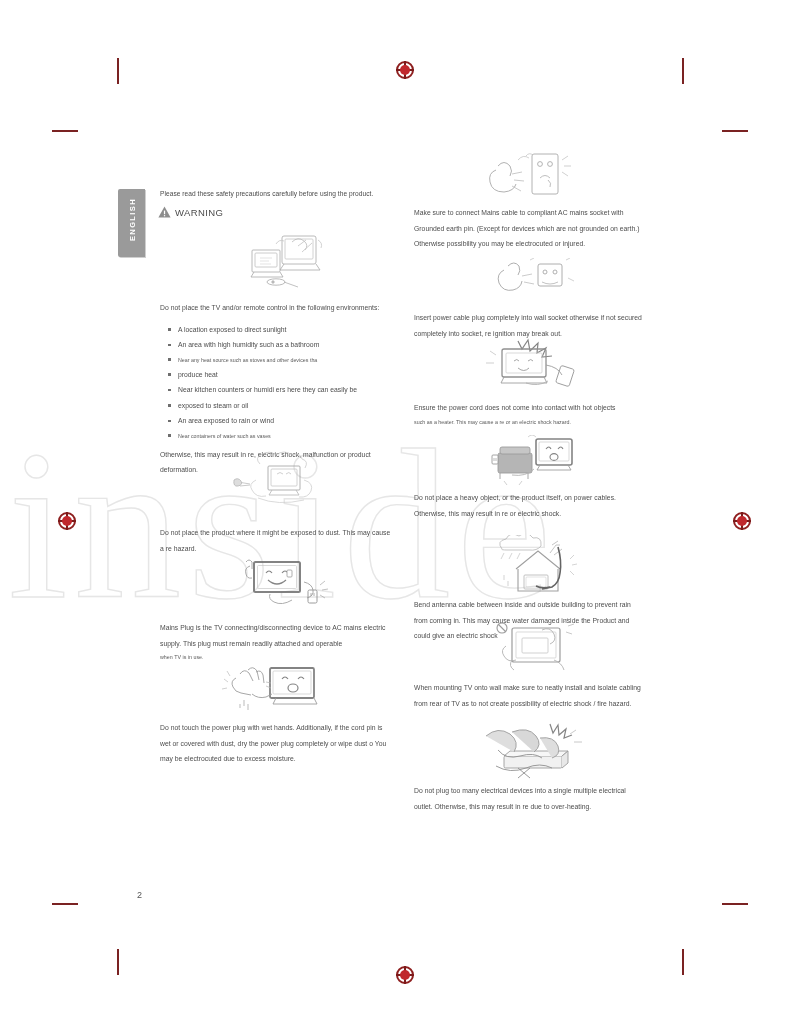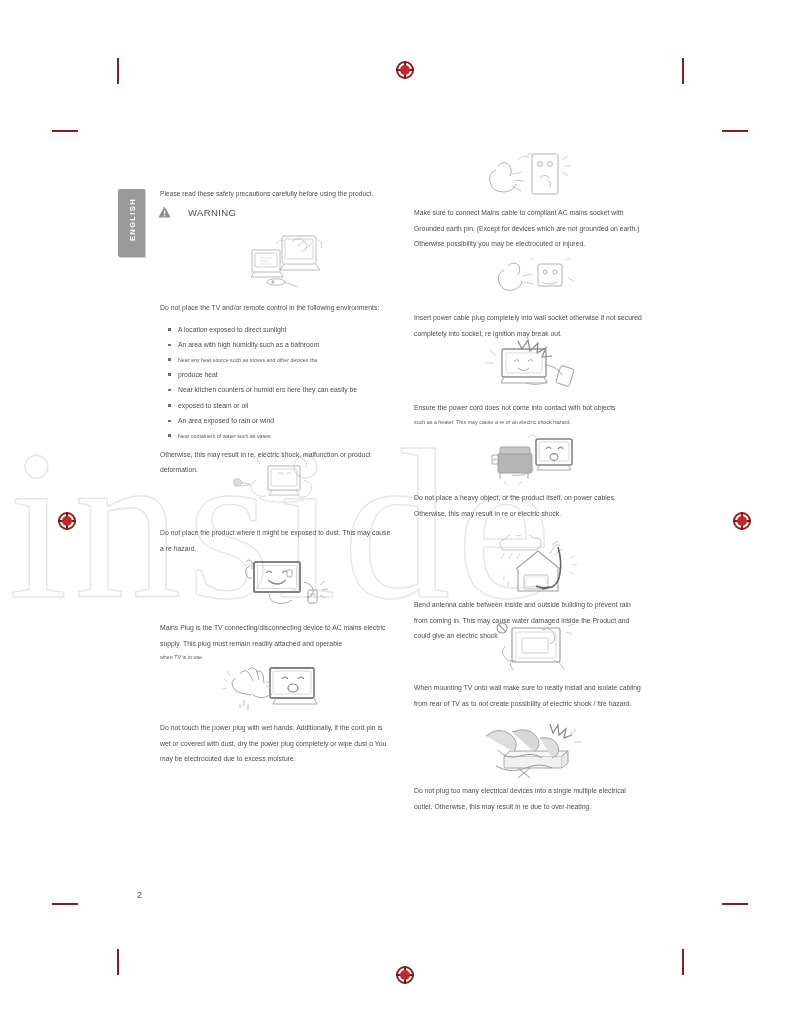--- a/index.html
+++ b/index.html
@@ -62,21 +62,21 @@
   .page-title{
     position:absolute;left:160px;top:144px;
     font-size:19.5px;color:#2b2b2b;font-weight:400;letter-spacing:.2px;
   }
 
   .intro{
     position:absolute;left:160px;top:190px;width:230px;
     font-size:6.6px;color:#4a4a4a;letter-spacing:.05px;
   }
 
-  .warning-head{position:absolute;left:158px;top:206px;display:flex;align-items:center;gap:17px;}
+  .warning-head{position:absolute;left:158px;top:206px;display:flex;align-items:center;gap:4px;}
   .warning-head .tri{width:13px;height:12px;position:relative;}
   .warning-head .tri svg{display:block;}
   .warning-head .lbl{font-size:9.5px;color:#4c4c4c;letter-spacing:.4px;}
 
   .col{position:absolute;width:232px;}
   .col.left{left:160px;}
   .col.right{left:414px;}
 
   .para{font-size:6.8px;line-height:15.5px;color:#4d4d4d;letter-spacing:.02px;}
   .para.small{font-size:5.3px;line-height:13px;color:#5a5a5a;}

